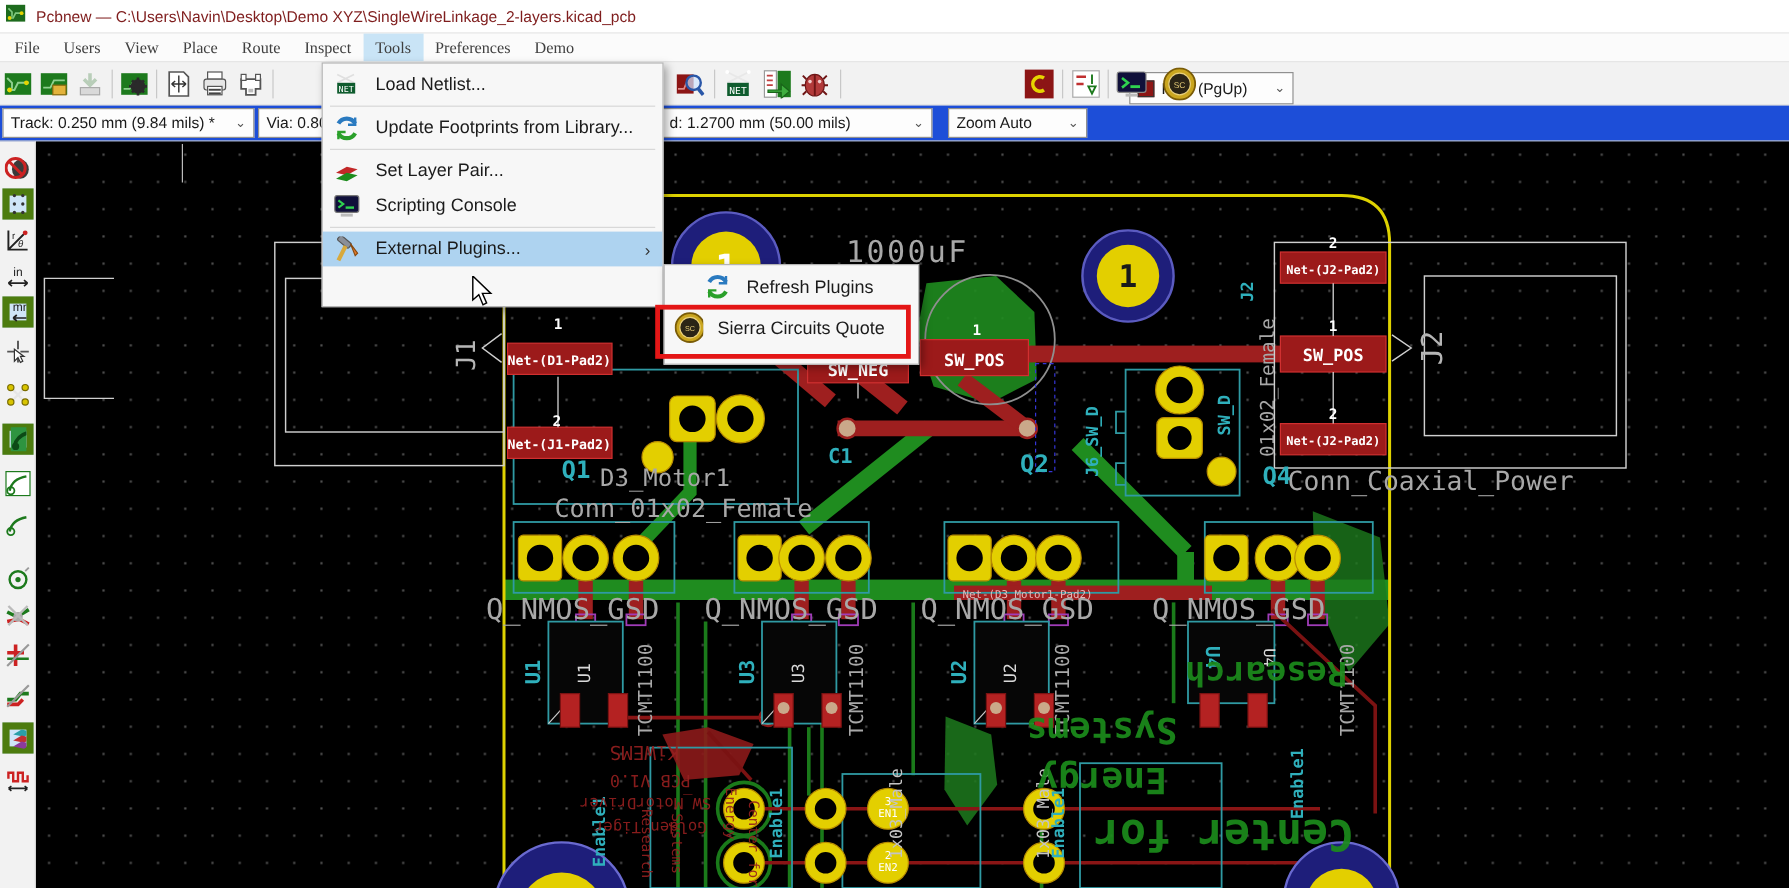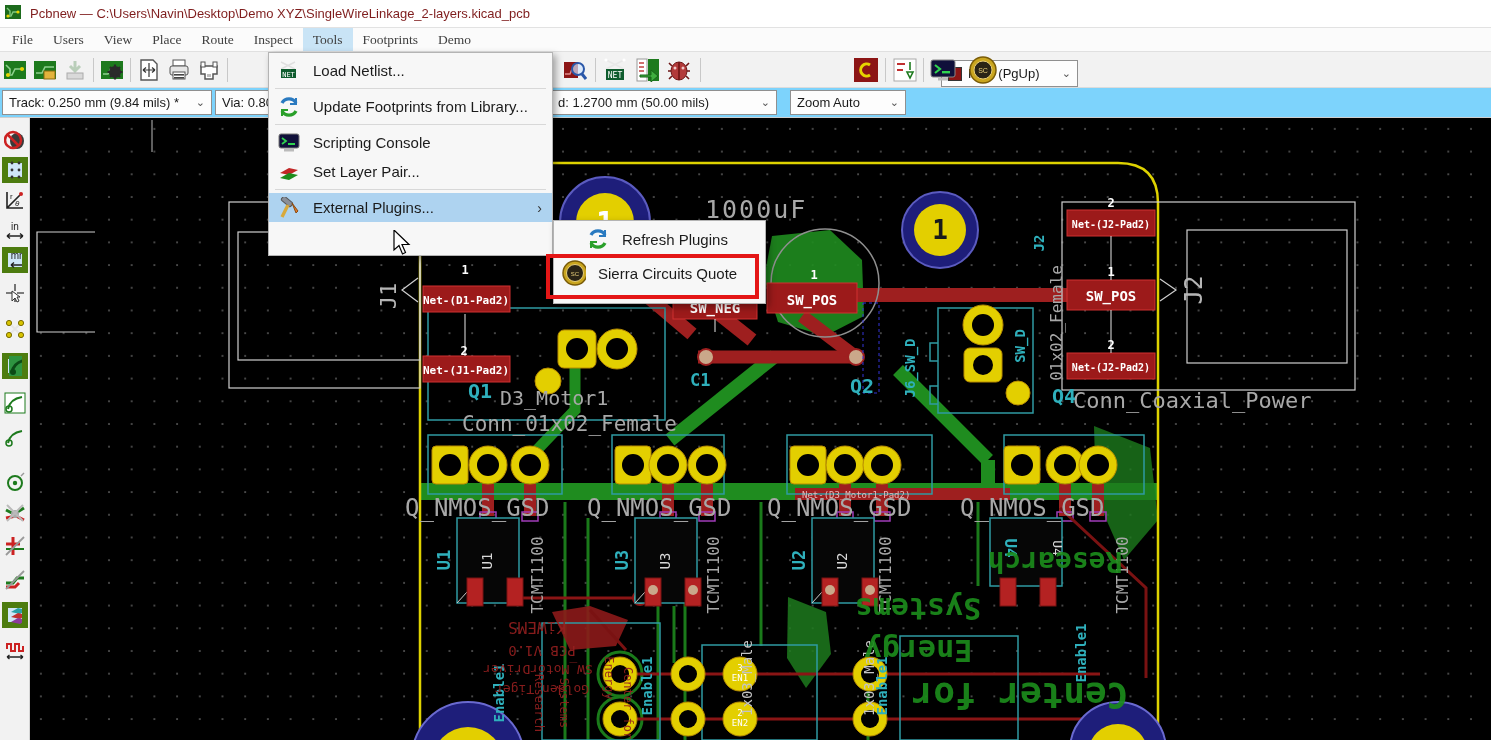--- a/index.html
+++ b/index.html
@@ -15,21 +15,21 @@
 
   
   #menubar { left:0; top:28px; width:1491px; height:24px; background:#fbfbfb;
     display:flex; align-items:stretch; padding-left:2px; border-bottom:1px solid #e0e0e0;}
   .menu-item { font-size:13.5px; color:#404040; padding:3px 10px; display:flex; align-items:center; cursor:default;font-family:Liberation Serif, serif;}
   .menu-item.active { background:#c9e4f6; }
 
   
   #toolbar1 { left:0; top:52px; width:1491px; height:36px; background:#f2f2f2;
     display:flex; align-items:center; border-bottom:1px solid #dcdcdc; }
-  #toolbar2 { left:0; top:88px; width:1491px; height:30px; background:#7dd3fc;
+  #toolbar2 { left:0; top:88px; width:1491px; height:30px; background:#1d4ed8;
     border-bottom:1px solid #cfcfcf; }
   .tbtn { width:30px; height:28px; display:flex; align-items:center; justify-content:center; }
   .tsep { width:1px; height:24px; background:#c8c8c8; margin:0 3px; }
   .combo { position:absolute; height:25px; background:#fdfdfd; border:1px solid #909090;
     display:flex; align-items:center; font-size:13px; color:#1a1a1a; padding:0 6px; }
   .combo .chev { margin-left:auto; color:#555; font-size:11px; padding-left:6px; }
   .swatch { width:14px; height:14px; background:#8c1515; border:1px solid #333; margin-right:6px; }
 
   
   #lefttoolbar { left:0; top:118px; width:30px; height:622px; background:#f2f2f2;
@@ -71,21 +71,21 @@
   </div>
 
   <div id="menubar" class="abs">
     <span class="menu-item">File</span>
     <span class="menu-item">Users</span>
     <span class="menu-item">View</span>
     <span class="menu-item">Place</span>
     <span class="menu-item">Route</span>
     <span class="menu-item">Inspect</span>
     <span class="menu-item active">Tools</span>
-    <span class="menu-item">Footprints</span>
+    <span class="menu-item">Preferences</span>
     <span class="menu-item">Demo</span>
   </div>
 
   <div id="toolbar1" class="abs">
     <span class="tbtn">
         <svg width="24" height="24">
           <rect x="1" y="3" width="22" height="18" fill="#1d7a1d"></rect>
           <path d="M3,17 L9,17 L12,11 L21,11 M3,7 L7,11 L7,16" stroke="#8fd08f" stroke-width="1.6" fill="none"></path>
           <circle cx="5" cy="17" r="2" fill="#e6d400"></circle>
           <circle cx="19" cy="11" r="2" fill="#e6d400"></circle>
@@ -693,36 +693,36 @@
             <path d="M18,2 v6 h-6" fill="none" stroke="#2a7ac0" stroke-width="2"></path>
             <path d="M4,20 v-6 h6" fill="none" stroke="#2aa02a" stroke-width="2"></path>
           </svg>
         </span>
       <span>Update Footprints from Library...</span>
     </div>
     <div class="msep"></div>
     <div class="mitem">
       <span class="micon">
           <svg width="22" height="22">
+            <path d="M2,12 L11,7 L20,9 L11,14 Z" fill="#c22727"></path>
+            <path d="M2,17 L11,12 L20,14 L11,19 Z" fill="#1d8c1d"></path>
+          </svg>
+        </span>
+      <span>Set Layer Pair...</span>
+    </div>
+    <div class="mitem">
+      <span class="micon">
+          <svg width="22" height="22">
             <rect x="1" y="2" width="20" height="14" rx="2" fill="#10103a" stroke="#777"></rect>
             <path d="M4,6 L8,9 L4,12" stroke="#2fd24f" stroke-width="1.8" fill="none"></path>
             <rect x="10" y="11" width="7" height="2" fill="#2fd24f"></rect>
             <rect x="6" y="17" width="10" height="2.5" fill="#bbb"></rect>
           </svg>
         </span>
       <span>Scripting Console</span>
-    </div>
-    <div class="mitem">
-      <span class="micon">
-          <svg width="22" height="22">
-            <path d="M2,12 L11,7 L20,9 L11,14 Z" fill="#c22727"></path>
-            <path d="M2,17 L11,12 L20,14 L11,19 Z" fill="#1d8c1d"></path>
-          </svg>
-        </span>
-      <span>Set Layer Pair...</span>
     </div>
     <div class="msep"></div>
     <div class="mitem hl">
       <span class="micon">
           <svg width="22" height="22">
             <rect x="3" y="2" width="12" height="5" rx="1.5" fill="#8a8f98" stroke="#555" transform="rotate(40 9 4.5)"></rect>
             <path d="M10,8 L4,20" stroke="#d8a93c" stroke-width="3.4"></path>
             <path d="M14,6 L20,14 L18,16 Z" fill="#e07a2a" stroke="#8a4a10"></path>
           </svg>
         </span>

